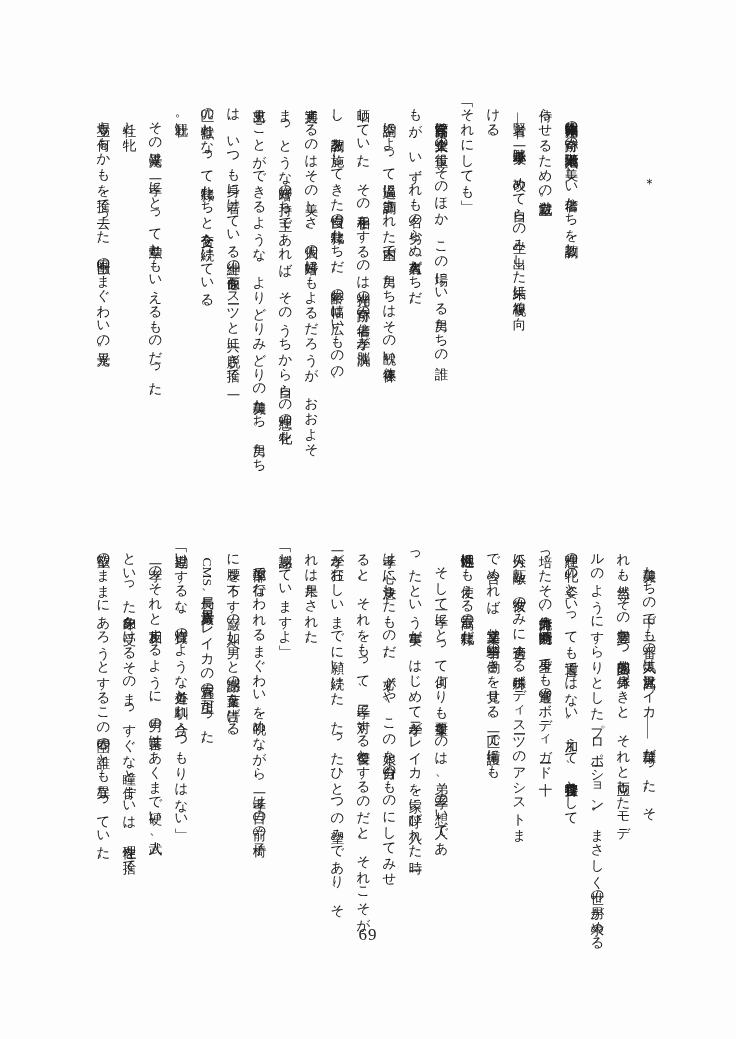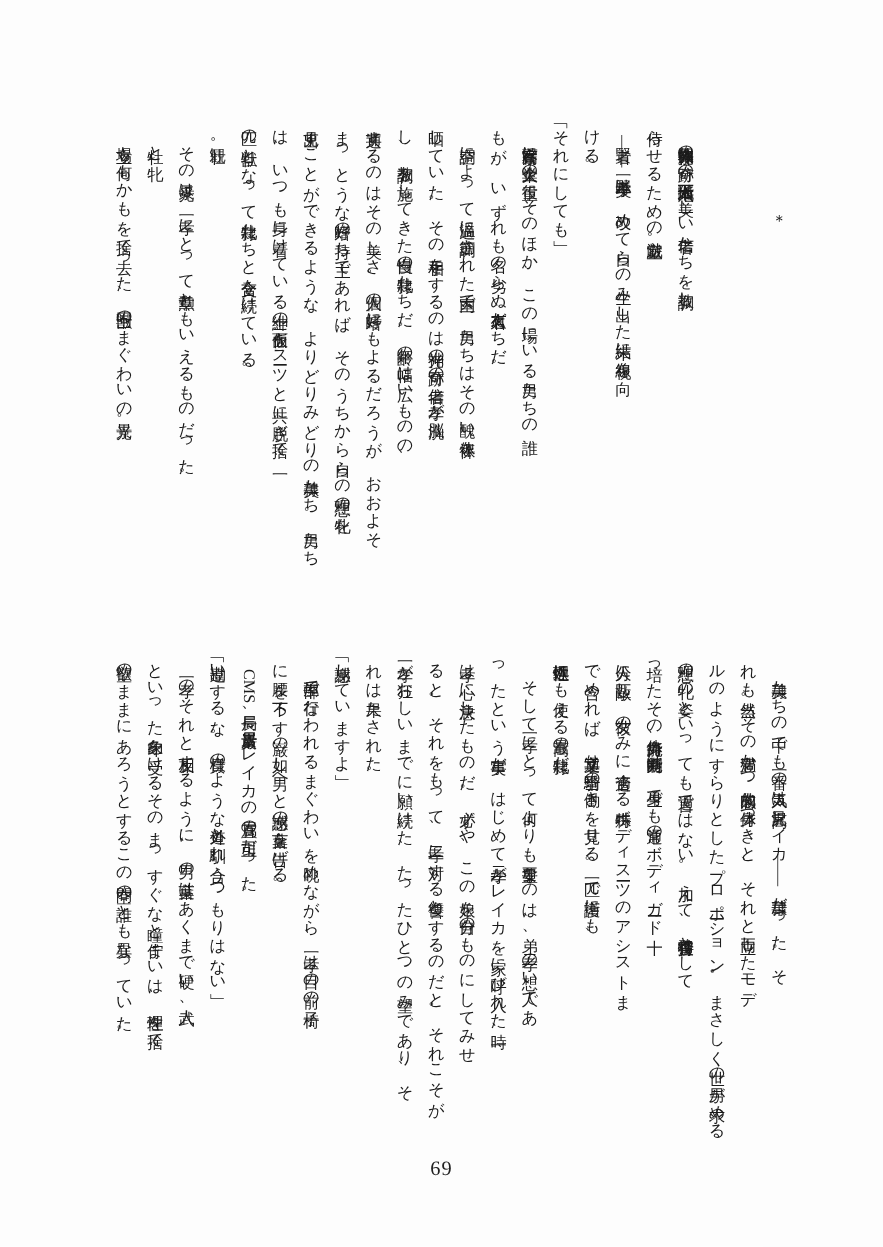--- a/index.html
+++ b/index.html
@@ -33,21 +33,21 @@
     white-space: nowrap;
     margin: 0;
     padding: 0;
   }
   .divider-col {
     padding-top: 70px;      
     margin-left: 52px;      
   }
   .page-number {
     position: absolute;
-    top: 964px;
+    top: 925px;
     left: 0;
     width: 736px;
     text-align: center;
     font-size: 17px;
     letter-spacing: 1px;
     color: #222222;
   }
 </style>
 </head>
 <body>

